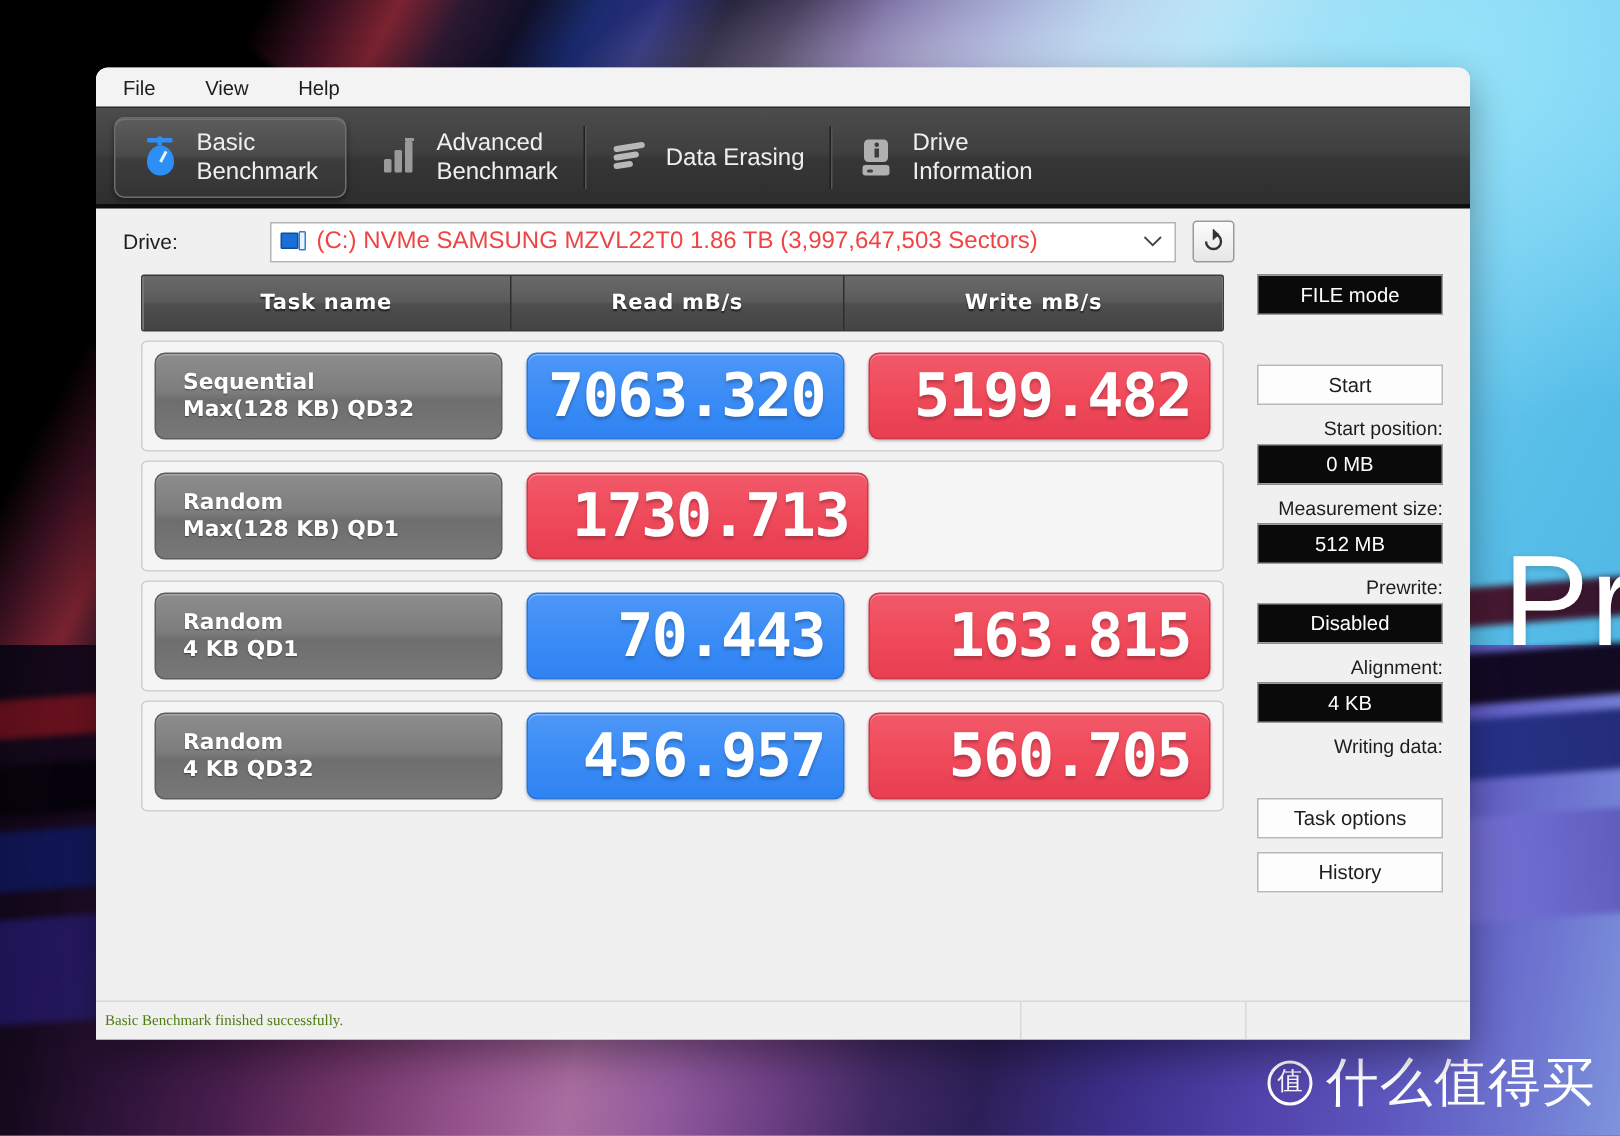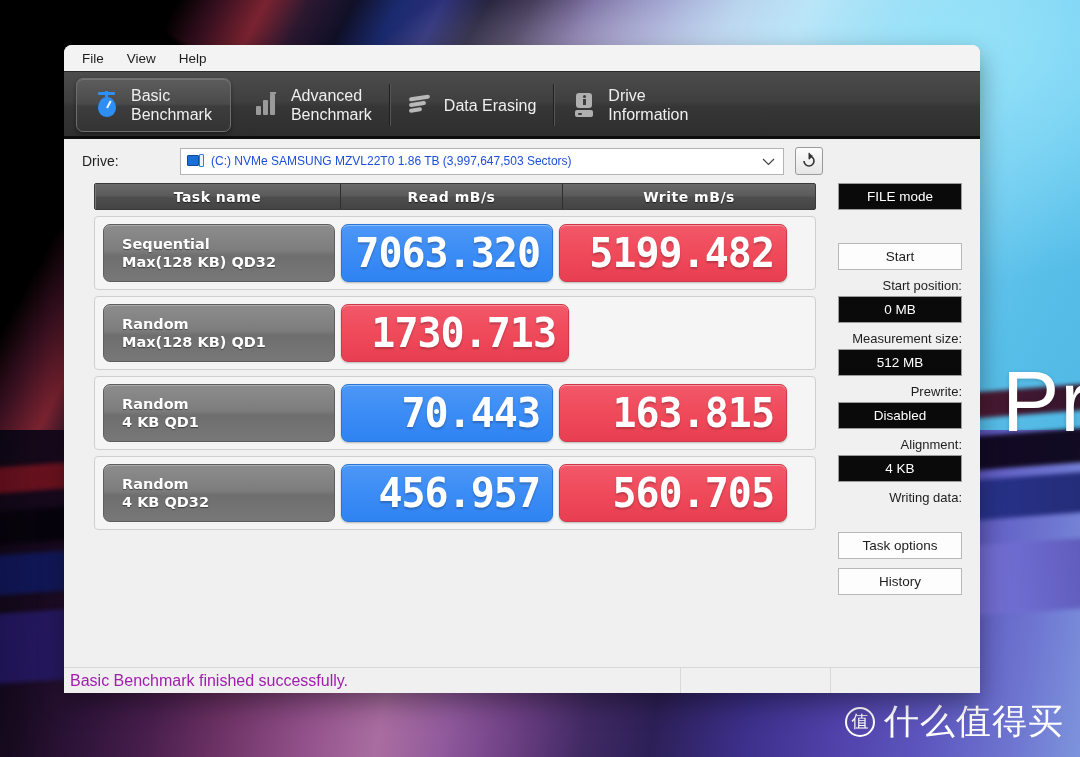--- a/index.html
+++ b/index.html
@@ -157,21 +157,21 @@
     display: flex; align-items: center; justify-content: center;
     color: #3b3b3b;
   }
   .win-btn svg { display:block; }
 
   
   #menubar {
     height: 26px; flex: none;
     background: #f3f3f3;
     display: flex; align-items: center;
-    padding-left: 8px; gap: 3px;
+    padding-left: 8px; gap: 13px;
   }
   .menu-item {
     font-size: 13.5px; color: #1d1d1d;
     padding: 3px 10px; border-radius: 3px;
     font-family: "Liberation Sans", sans-serif;
   }
 
   
   #tabstrip {
     flex: none; height: 68px;
@@ -254,21 +254,21 @@
     padding: 0 6px 0 6px;
     position: relative;
   }
   #drive-dev-icon { width: 18px; height: 14px; position: relative; flex:none; margin-right: 6px; }
   #drive-dev-icon .m {
     position:absolute; left:0; top:1px; width:12px; height:11px;
     background:#1a6fd4; border:1px solid #0e4c96; border-radius:1px;
   }
   #drive-dev-icon .m2 { position:absolute; left:12px; top:0px; width:5px; height:13px; border:1px solid #2f7fd8; border-radius:1px; background:#eaf3ff;}
   #drive-text {
-    font-size: 12px; color: #1d4ed8; white-space: nowrap; overflow: hidden;
+    font-size: 16px; color: #ef4444; white-space: nowrap; overflow: hidden;
     font-family: "Liberation Sans", sans-serif;
   }
   #drive-caret {
     position: absolute; right: 8px; top: 50%; transform: translateY(-50%);
     color: #444;
   }
   #refresh-btn {
     width: 28px; height: 28px; margin-left: 11px; flex:none;
     background: linear-gradient(#fcfcfc,#e6e6e6);
     border: 1px solid #9a9a9a; border-radius: 3px;
@@ -279,21 +279,21 @@
   #main-split { flex: 1; display: flex; padding: 0 0 0 0; }
   #left-pane { flex: 1; padding: 0 12px 0 30px; }
   #right-pane {
     width: 152px; flex: none;
     padding: 0 18px 0 10px;
     display: flex; flex-direction: column; align-items: flex-end;
   }
 
   
   #table-head {
-    display: flex; height: 27px;
+    display: flex; height: 38px;
     background: linear-gradient(#6a6a6a 0%, #5a5a5a 48%, #4e4e4e 52%, #444444 100%);
     border: 1px solid #3a3a3a;
     border-radius: 2px;
     overflow:hidden;
   }
   .th {
     display:flex; align-items:center; justify-content:center;
     color:#ffffff; font-size: 14px; font-weight: bold;
     font-family: "DejaVu Sans", sans-serif;
     letter-spacing: 0.5px;
@@ -324,21 +324,21 @@
   .task-l1, .task-l2 {
     color: #ffffff; font-size: 14.5px; line-height: 18px;
     font-family: "DejaVu Sans", sans-serif; font-weight: bold;
     text-shadow: 0 1px 1px rgba(0,0,0,0.45);
   }
   .val-cell {
     height: 58px;
     border-radius: 7px;
     display: flex; align-items: center; justify-content: flex-end;
     padding-right: 12px;
-    margin-left: 6px;
+    margin-left: 16px;
     box-shadow: inset 0 1px 0 rgba(255,255,255,0.35), 0 1px 2px rgba(0,0,0,0.25);
   }
   .val-cell.read  { width: 212px; background: linear-gradient(#4d97f7 0%, #3b8cf5 50%, #2f83f2 100%); border:1px solid #2a74d6; }
   .val-cell.write { width: 228px; background: linear-gradient(#f2596a 0%, #ef4a5a 50%, #e83e52 100%); border:1px solid #d03646; }
   .val-text {
     color: #ffffff;
     font-size: 40px; line-height: 40px;
     font-family: "DejaVu Sans Mono", monospace;
     font-weight: bold;
     letter-spacing: -1px;
@@ -370,22 +370,22 @@
   }
 
   
   #statusbar {
     flex: none; height: 26px;
     background: #f0f0f0;
     border-top: 1px solid #d8d8d8;
     display: flex; align-items: center;
   }
   #status-text {
-    flex: 1; padding-left: 6px; font-size: 16px; color: #a21caf;
-    font-family: Liberation Sans, sans-serif;
+    flex: 1; padding-left: 6px; font-size: 10px; color: #4d7c0f;
+    font-family: Liberation Serif, serif;
   }
   .status-seg { width: 150px; height: 100%; border-left: 1px solid #d8d8d8; }
 </style>
 </head>
 <body>
 
 <div id="wallpaper">
   <div id="band-topdark" class="band"></div>
   <div id="wallpaper-lower"></div>
   <div id="band-red" class="band"></div>

